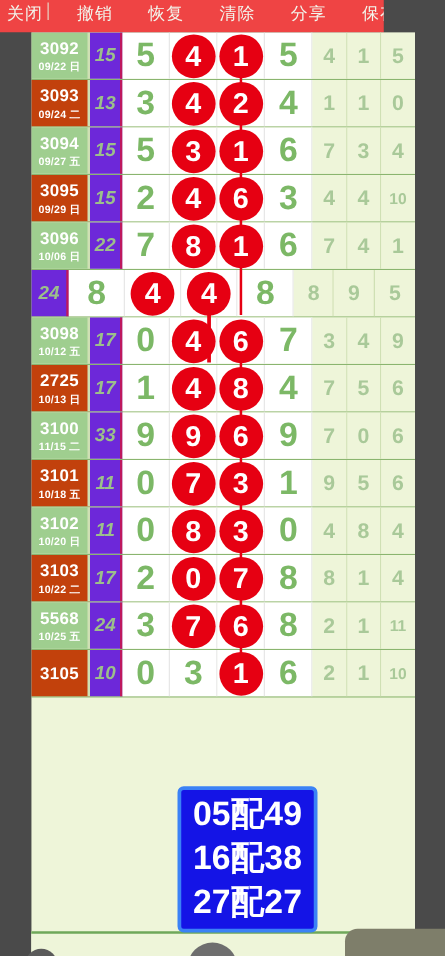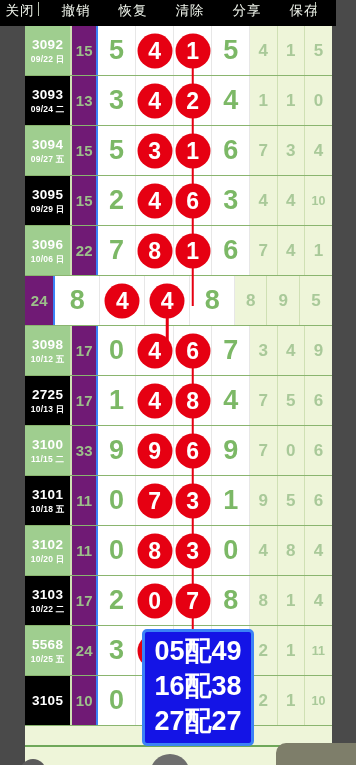--- a/index.html
+++ b/index.html
@@ -13,22 +13,22 @@
     position: relative;
     width: 356px; height: 765px;
     background: #4a4a4a;
     overflow: hidden;
   }
 
   
   #toolbar {
     position: absolute;
     left: 0; top: 0;
-    width: 336px; height: 26px;
-    background: #000000;
+    width: 307px; height: 26px;
+    background: #ef4444;
     overflow: hidden;
   }
   .tb-item {
     position: absolute;
     top: -12px;
     width: 56px; height: 38px;
     text-align: center;
     color: #f2f7ee;
     font-size: 13.5px;
     line-height: 38px;
@@ -54,24 +54,24 @@
     width: 307px;
     height: 739px;
     background: #eef5d9;
     overflow: hidden;
   }
   #rows { position: relative; width: 307px; }
 
   .row {
     position: relative;
     display: flex;
-    height: 50px;
+    height: 38px;
     border-bottom: 1px solid #8ab56f;
   }
-  .row.alt .c-date { background: #000000; }
+  .row.alt .c-date { background: #c2410c; }
   .row .c-date { background: #9fce8f; }
 
   .cell {
     position: relative;
     display: flex;
     align-items: center;
     justify-content: center;
     height: 100%;
     border-right: 1px solid #cfe0b4;
     overflow: visible;
@@ -93,25 +93,26 @@
   .c-date .date {
     font-size: 8.5px;
     line-height: 12px;
     font-weight: bold;
     letter-spacing: .2px;
   }
 
   
   .c-sum {
     width: 31px;
-    background: #701a75;
+    background: #6d28d9;
     color: #9cc08a;
     font-size: 15px;
     font-weight: bold;
-    border-right: 2px solid #3b82f6;
+    border-right: 2px solid #be185d;
+    font-style: italic;
   }
 
   
   .c-num {
     width: 46px;
     background: #ffffff;
     color: #7cb866;
     font-size: 27px;
     font-weight: bold;
     border-right: 1px solid #e7e7e7;

